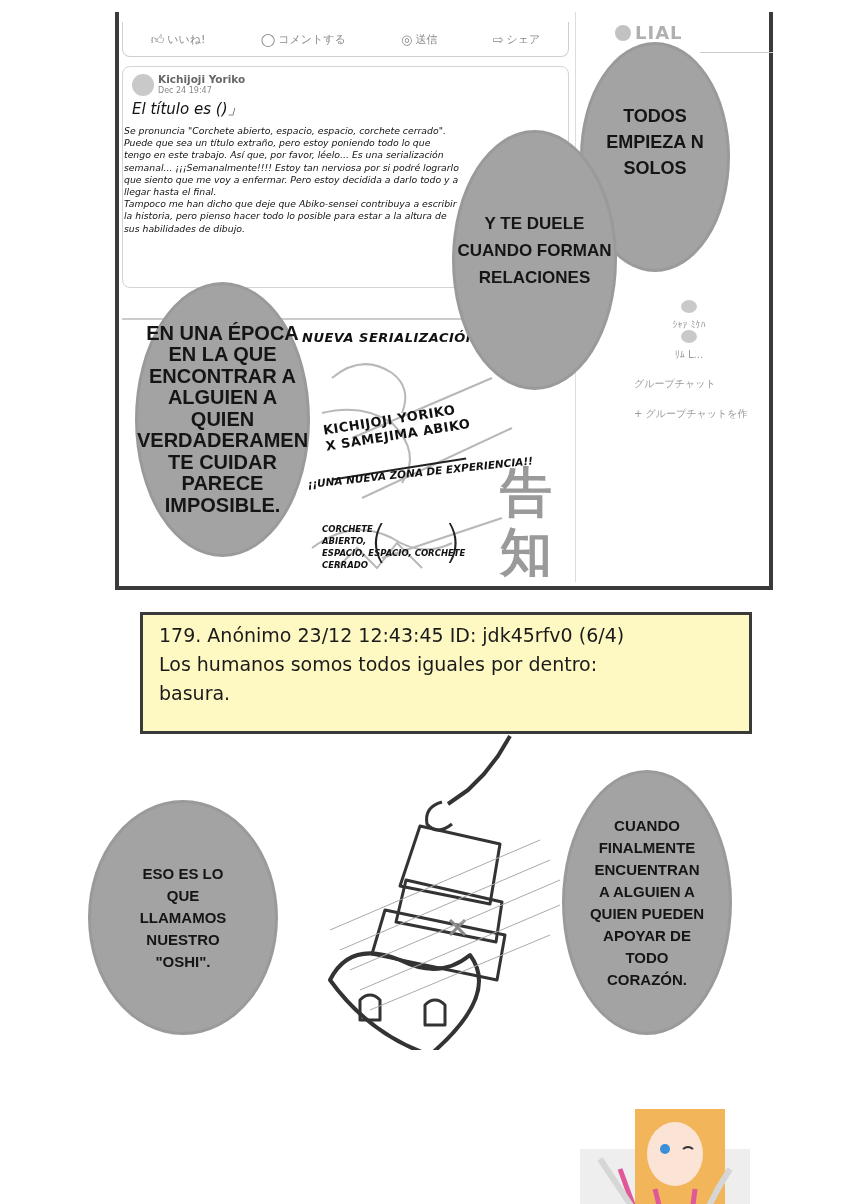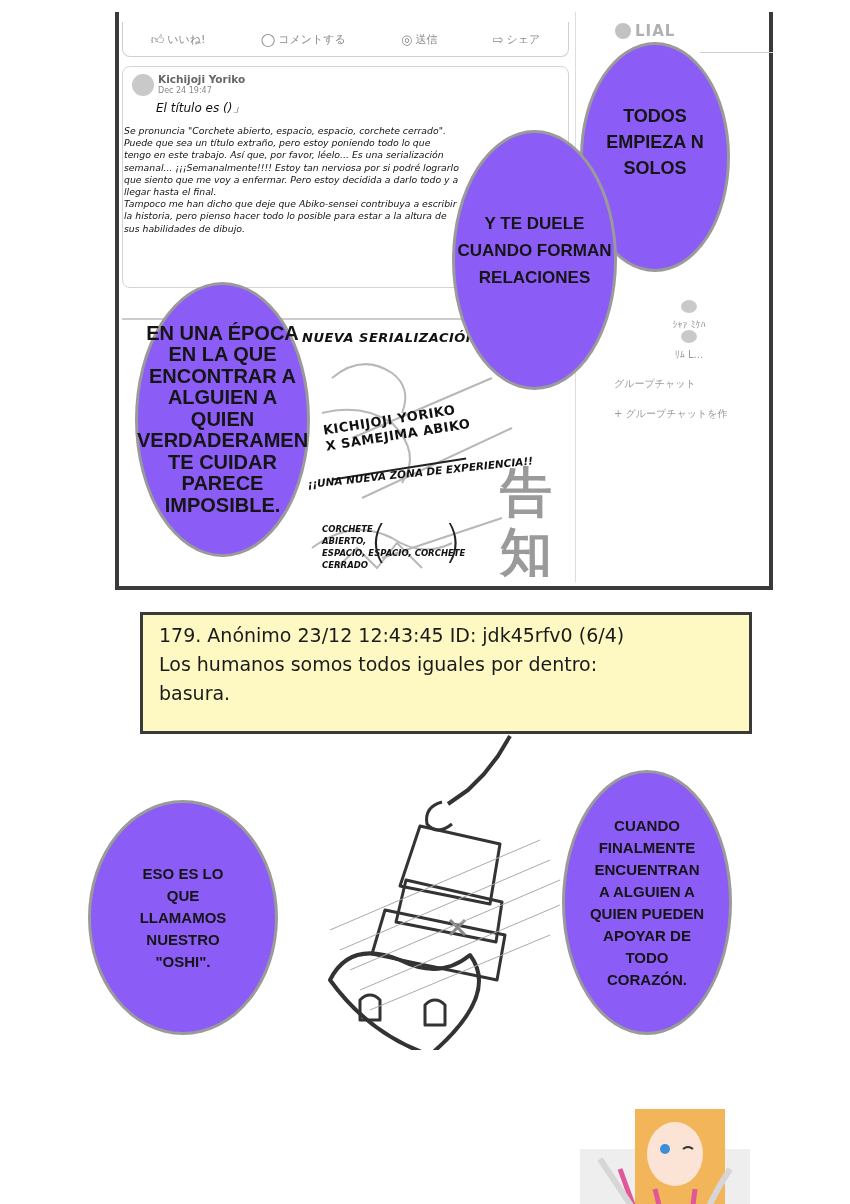--- a/index.html
+++ b/index.html
@@ -18,46 +18,46 @@
                 display:flex; justify-content:space-around; align-items:center;
                 font-size:11px; color:#8a8a8a; }
   .action-bar span.item { display:flex; align-items:center; gap:3px; }
   .action-bar .ico { font-size:13px; color:#8a8a8a; }
 
   .post-card { left:122px; top:66px; width:445px; height:220px;
                border:1px solid #d4d4d4; border-radius:8px; background:#fff; }
   .avatar-blank { left:132px; top:74px; width:22px; height:22px; border-radius:50%; background:#c9c9c9; }
   .author { left:158px; top:73px; font-size:10.5px; color:#666; font-weight:bold; }
   .date { left:158px; top:86px; font-size:8px; color:#888; }
-  .title-line { left:136px; top:100px; font-size:12px; font-style:italic;padding-left:20px; }
+  .title-line { left:112px; top:100px; font-size:15px; font-style:italic;padding-left:20px; }
   .body-text { left:124px; top:125px; width:335px; font-size:9.3px; line-height:12.2px; font-style:italic; }
 
   
   .side-divider { left:575px; top:12px; width:1px; height:570px; background:#ddd; }
-  .side-header { left:615px; top:22px; display:flex; align-items:center; gap:4px; color:#b0b0b0; font-size:15px; font-weight:bold; letter-spacing:1px; }
+  .side-header { left:615px; top:22px; display:flex; align-items:center; gap:4px; color:#b0b0b0; font-size:18px; font-weight:bold; letter-spacing:1px; }
   .side-header .dot { width:16px; height:16px; border-radius:50%; background:#c2c2c2; }
   .side-line { left:700px; top:52px; width:73px; height:1px; background:#ccc; }
   .side-list { left:614px; top:300px; width:150px; font-size:10px; color:#9a9a9a; }
   .side-row { display:flex; align-items:center; gap:6px; height:30px;flex-direction:column; }
   .side-row .dot { width:16px; height:16px; border-radius:50%; background:#c9c9c9; }
-  .side-text { height:24px; line-height:24px; }
+  .side-text { height:24px; line-height:24px;margin-left:20px; }
 
   
   .announce { left:122px; top:318px; width:460px; height:268px; }
   .announce .strip { position:absolute; left:0; top:0; width:460px; height:2px; background:#ccc; }
   .kanji { position:absolute; font-size:52px; color:#9a9a9a; font-weight:bold; font-family:"DejaVu Serif", serif; }
   .ann-title { position:absolute; left:180px; top:12px; font-size:13px; font-weight:bold; font-style:italic; letter-spacing:0.5px; }
   .ann-names { position:absolute; left:200px; top:105px; font-size:13px; font-weight:bold; transform:rotate(-9deg); transform-origin:left top; line-height:16px; letter-spacing:0.5px; }
   .ann-underline { position:absolute; left:210px; top:150px; width:135px; height:2px; background:#222; transform:rotate(-9deg); }
   .ann-sub { position:absolute; left:185px; top:160px; font-size:10.5px; font-weight:bold; font-style:italic; transform:rotate(-6deg); transform-origin:left top; }
   .ann-small { position:absolute; left:200px; top:205px; font-size:8.5px; font-weight:bold; font-style:italic; line-height:12px; }
   .ann-paren { position:absolute; top:198px; font-size:44px; font-weight:lighter; color:#222; }
 
   
-  .bubble { border:3.5px solid #9a9a9a; background:#8b5cf6; border-radius:50%;
+  .bubble { border:3.5px solid #9a9a9a; background:#a3a3a3; border-radius:50%;
             display:flex; align-items:center; justify-content:center; text-align:center;
             font-family:"Liberation Sans", sans-serif; font-weight:bold; color:#151515;
             box-sizing:border-box; text-transform:uppercase; }
   .b1 { left:135px; top:282px; width:175px; height:275px; font-size:20px; line-height:21.5px; padding:0 10px; }
   .b2 { left:580px; top:42px; width:150px; height:230px; font-size:18px; line-height:26px; padding-bottom:30px;}
   .b3 { left:452px; top:130px; width:165px; height:260px; font-size:17px; line-height:27px; padding-bottom:20px;}
   .b4 { left:88px; top:800px; width:190px; height:235px; font-size:15px; line-height:22px; }
   .b5 { left:562px; top:770px; width:170px; height:265px; font-size:15px; line-height:22px; }
 
   

